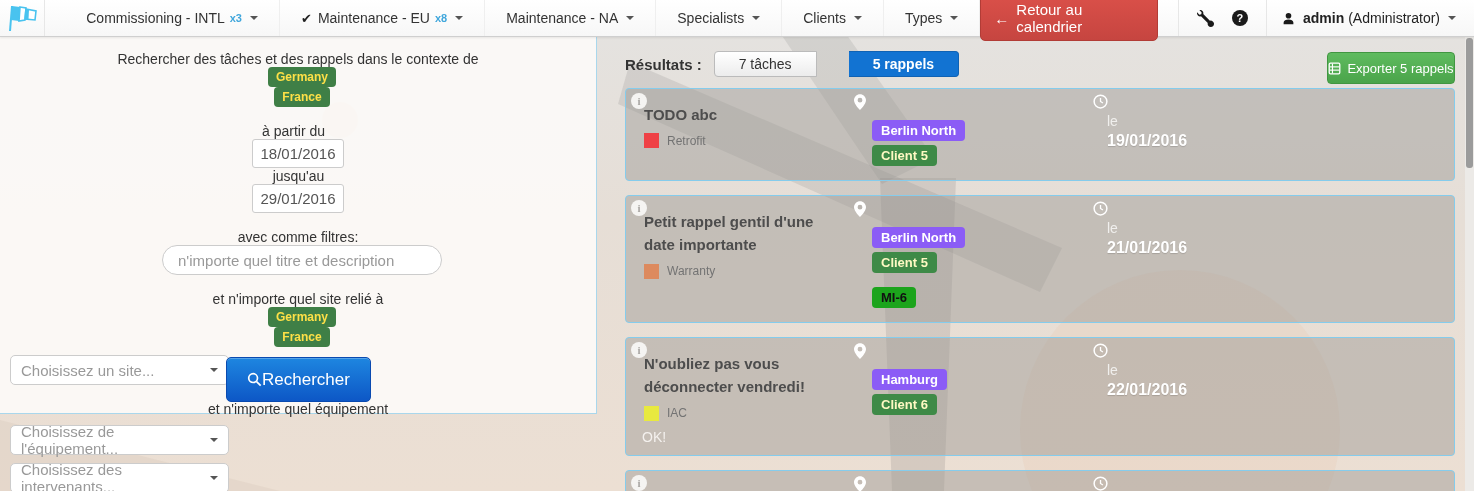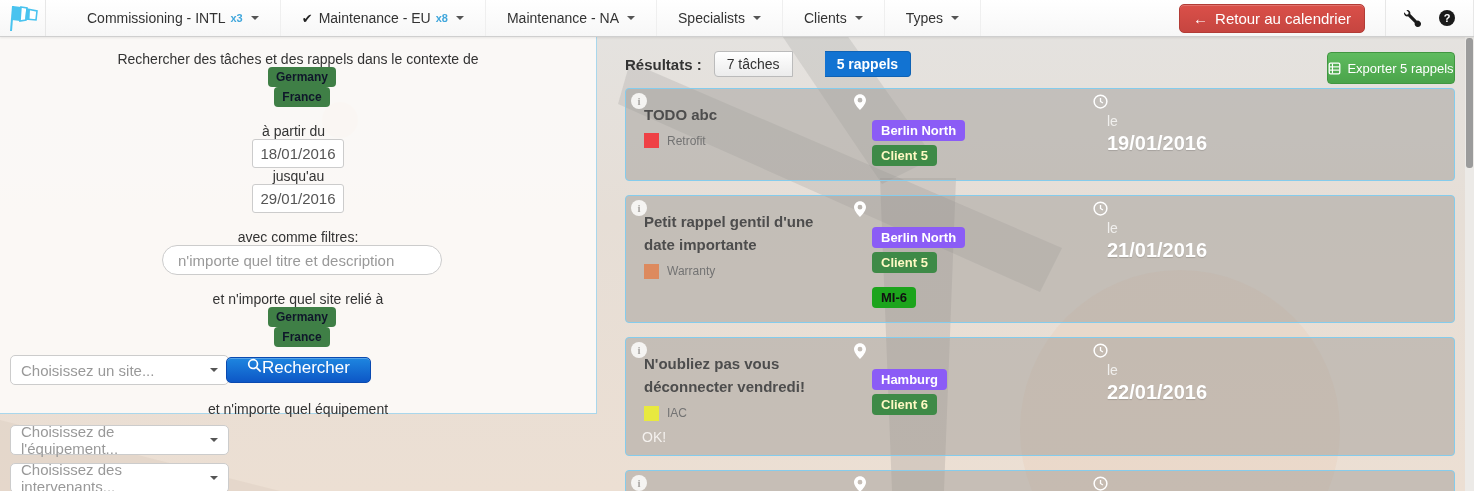--- a/index.html
+++ b/index.html
@@ -46,45 +46,45 @@
   .user-name { font-weight:bold; margin-right:4px; }
 
   
   .panel {
     position:absolute; top:37px; left:0; width:597px; height:377px;
     background:rgba(252,250,248,0.93);
     border-right:1px solid #a9d7ec; border-bottom:1px solid #a9d7ec;
     padding:14px 10px 0 10px; font-size:14px; color:#333;
   }
   .row { display:flex; align-items:center; flex-wrap:wrap;flex-direction:column; }
-  .tag { display:inline-block; background:#3f7f46; color:#0f172a; font-weight:bold; font-size:12px;
+  .tag { display:inline-block; background:#3f7f46; color:#fde047; font-weight:bold; font-size:12px;
          padding:3px 8px; border-radius:4px; margin-left:8px; }
   .mt { margin-top:16px; }
   .input-date { width:92px; height:29px; border:1px solid #ccc; border-radius:3px; background:#fff;
                 color:#555; font-size:15px; text-align:center; font-family:"Liberation Sans",sans-serif; }
   .lbl-gap { margin:0 9px 0 0; }
   .pill-input { width:280px; height:30px; border:1px solid #ccc; border-radius:15px; background:#fff;
                 padding:0 15px; font-size:15px; color:#555; margin-left:8px; font-family:"Liberation Sans",sans-serif; }
   .pill-input::placeholder { color:#999; }
   .select { width:219px; height:30px; border:1px solid #ccc; border-radius:5px; background:#fff;
             color:#999; font-size:15px; display:flex; align-items:center; padding:0 10px;
             justify-content:space-between; cursor:pointer; margin-top:8px; }
   .select .caret { border-top-color:#555; margin-left:6px; }
   .btn-search {
-    position:absolute; left:226px; top:320px; width:145px; height:26px;
+    position:absolute; left:226px; top:320px; width:145px; height:45px;
     background:linear-gradient(#1e86e0,#0d57c6); border:1px solid #0a4ab0; border-radius:5px;
-    color:#fff; font-size:17px; display:flex; justify-content:center; 
+    color:#fff; font-size:17px; display:flex; align-items:center; justify-content:center; 
     cursor:pointer; box-shadow:inset 0 1px 0 rgba(255,255,255,.25);
   }
 
   
   .results-header { position:absolute; top:51px; left:625px; display:flex; align-items:center; }
   .results-title { font-size:15px; font-weight:bold; color:#333; margin-right:12px; }
   .tab-group { display:flex; }
-  .tab { font-size:14px; padding:4px 12px; border:1px solid #bbb; cursor:pointer;
+  .tab { font-size:14px; padding:4px 24px; border:1px solid #bbb; cursor:pointer;
          background:linear-gradient(#fff,#ececec); color:#333; }
   .tab:first-child { border-radius:4px 0 0 4px; }
   .tab:last-child { border-radius:0 4px 4px 0; border-left:none;margin-left:32px; }
   .tab.active { background:#1273d2; border-color:#0f62b4; color:#fff; font-weight:bold; }
   .btn-export { position:absolute; top:52px; left:1327px; width:128px; height:32px;
     background:linear-gradient(#5fbb5f,#4aa44a); border:1px solid #419641; border-radius:4px;
     color:#fff; font-size:13px; display:flex; align-items:center; justify-content:center; gap:6px; cursor:pointer; }
 
   .cards { position:absolute; top:88px; left:625px; width:830px; display:flex; flex-direction:column; gap:14px; }
   .card { position:relative; width:830px; background:rgba(152,150,147,0.45);
@@ -100,21 +100,21 @@
   .type-swatch { width:15px; height:15px; margin-right:8px; flex:0 0 15px; }
   .type-label { font-size:12px; color:#737373; }
   .note { font-size:14px; color:#f4f1ee; margin-top:8px; margin-left:-2px; }
   .badges { margin-left:18px; margin-top:6px; display:flex; flex-direction:column; align-items:flex-start; }
   .badge { font-size:13px; font-weight:bold; padding:3px 9px; border-radius:4px; margin-bottom:4px; }
   .badge-site { background:#8b5cf6; color:#fff; }
   .badge-client { background:#3e8a47; color:#fef9c3; }
   .badge-extra { background:#1ca41c; color:#111; margin-top:10px; }
   .date-wrap { margin-left:14px; }
   .date-le { font-size:14px; color:#f0efed; }
-  .date-val { font-size:20px; font-weight:bold; color:#fff; text-shadow:0 1px 1px rgba(0,0,0,.15); margin-top:3px; }
+  .date-val { font-size:16px; font-weight:bold; color:#fff; text-shadow:0 1px 1px rgba(0,0,0,.15); margin-top:3px; }
 
   
   .scrollbar { position:absolute; right:0; top:37px; width:9px; height:454px; background:#eceae7; }
   .scroll-thumb { position:absolute; top:1px; left:1px; width:7px; height:130px; background:#9b9b9b; border-radius:3px; }
 </style>
 </head>
 <body>
 
 <svg class="bg-art" width="1474" height="491" viewBox="0 0 1474 491">
   <polygon points="630,62 1062,248 1040,292 618,104" fill="#6d6d6d" opacity="0.16"></polygon>
@@ -177,20 +177,28 @@
     <div class="btn-back">
       <span class="arr">←</span>
       <span>Retour au calendrier</span>
     </div>
     <div class="icon-group">
       <svg width="17" height="17" viewBox="0 0 16 16" style="cursor:pointer">
         <path fill="#1a1a1a" d="M.102 2.223A3.004 3.004 0 0 0 3.78 5.897l6.341 6.252A3.003 3.003 0 0 0 13 16a3 3 0 1 0-.851-5.878L5.897 3.781A3.004 3.004 0 0 0 2.223.1l2.141 2.142L4 4l-1.757.364L.102 2.223z"></path>
       </svg>
       <span class="q-circle" style="cursor:pointer">?</span>
     </div>
+    <div class="user-area">
+      <svg width="15" height="15" viewBox="0 0 16 16">
+        <path fill="#1a1a1a" d="M8 8a3 3 0 1 0 0-6 3 3 0 0 0 0 6zm0 1c-2.7 0-5.2 1.4-5.2 3.2V14h10.4v-1.8C13.2 10.4 10.7 9 8 9z"></path>
+      </svg>
+      <span class="user-name">admin</span>
+      <span>(Administrator)</span>
+      <span class="caret"></span>
+    </div>
   </div>
 </div>
 
 <div class="panel">
   <div class="row">
     <span>Rechercher des tâches et des rappels dans le contexte de</span>
     <span class="tag">Germany</span>
     <span class="tag">France</span>
   </div>
 

